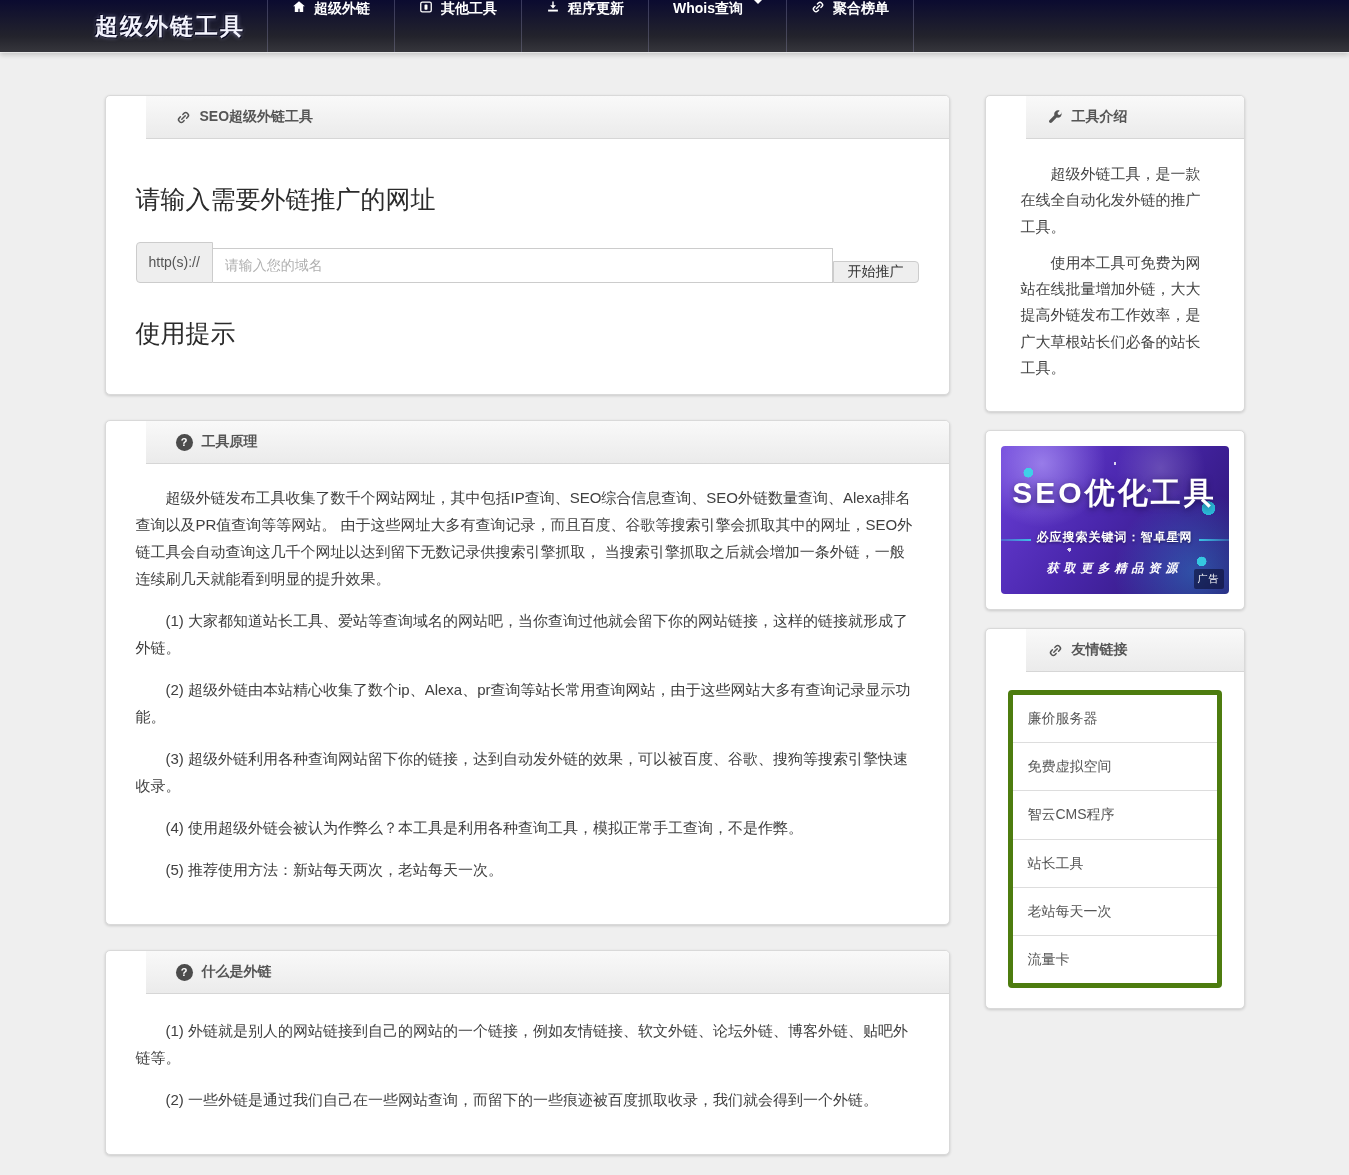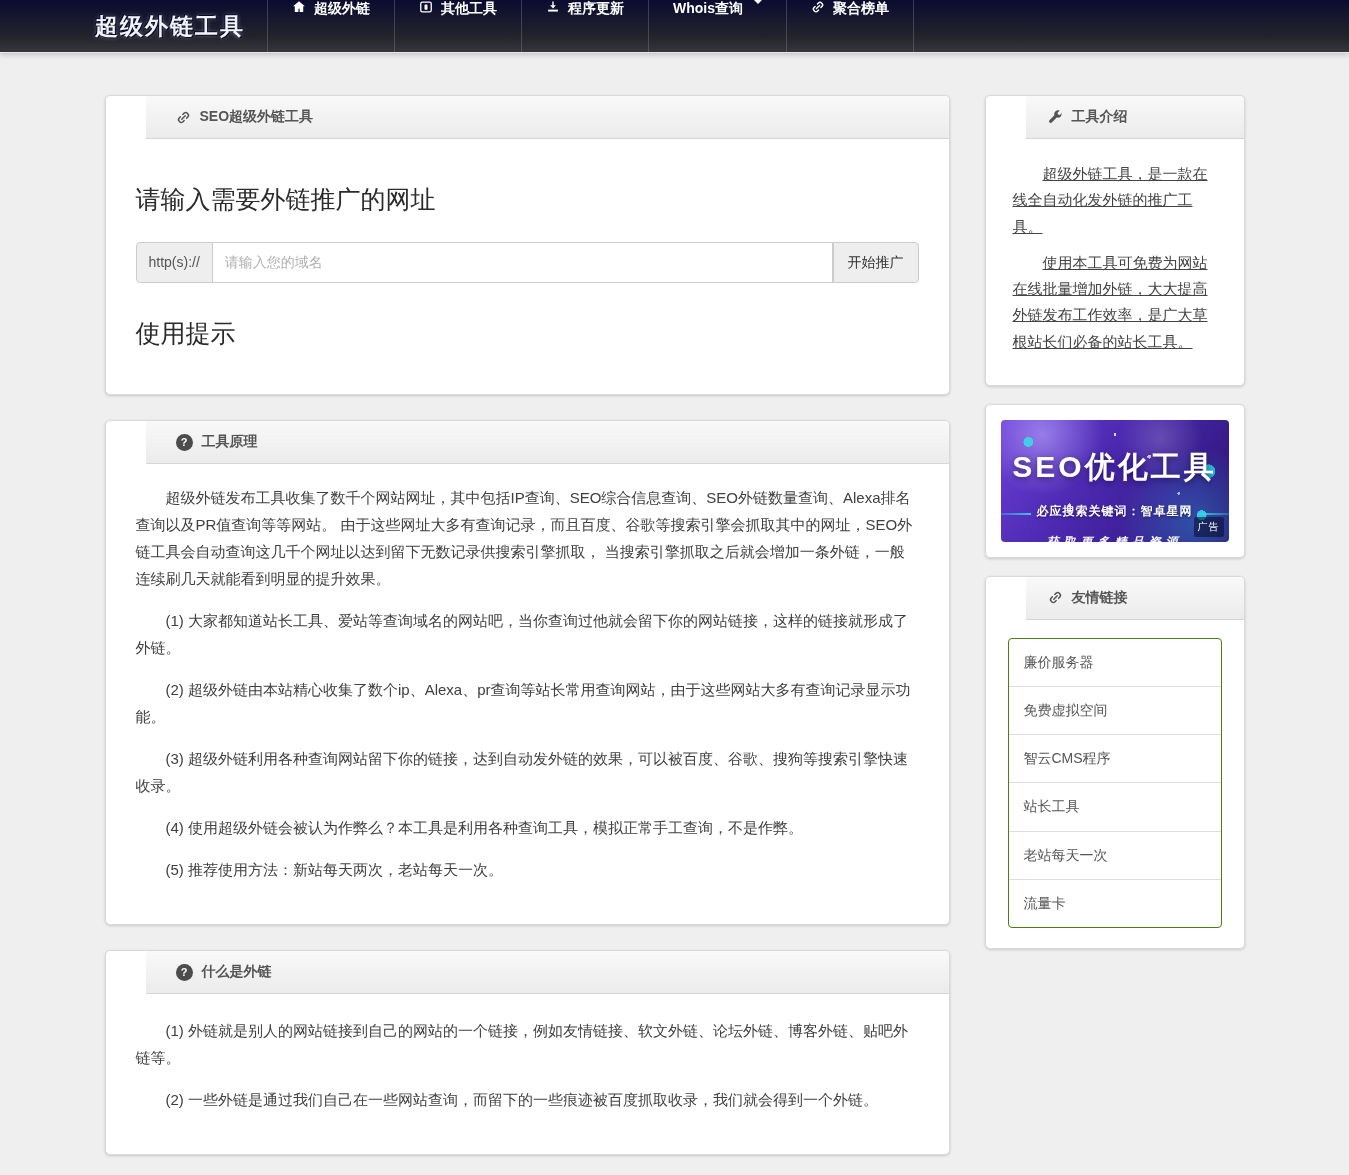--- a/index.html
+++ b/index.html
@@ -84,21 +84,21 @@
     width:17px; height:17px; border-radius:50%;
     background:#4c4c4c; color:#fff;
     font-size:11px; font-weight:bold;
     display:inline-flex; align-items:center; justify-content:center;
     flex:0 0 auto;
   }
 
   
   .page-title { font-size:25px; font-weight:500; color:#2b2b2b; margin:30px 0 20px; }
   .tips-title { font-size:25px; font-weight:500; color:#2b2b2b; margin:28px 0 12px; }
-  .input-group { display:flex; width:100%; }
+  .input-group { display:flex; width:100%;align-items:flex-end; }
   .ig-addon {
     background:#eee; border:1px solid #ccc;
     border-radius:4px 0 0 4px;
     padding:7px 12px; font-size:14px; color:#555; white-space:nowrap;
   }
   .ig-input {
     flex:1; min-width:0;
     border:1px solid #ccc; border-left:none;
     padding:7px 12px; font-size:14px; color:#333;
     outline:none; line-height:1.4;
@@ -109,25 +109,25 @@
     border-radius:0 4px 4px 0;
     padding:1px 14px; font-size:14px; color:#333;
     cursor:pointer; white-space:nowrap;
   }
 
   .para { text-indent:2em; margin:12px 0 4px; }
   .item { text-indent:2em; margin:15px 0; }
   .intro-para { text-indent:2em; margin:12px 0 14px; }
 
   
-  .side-para { text-indent:2em; margin:10px 5px; line-height:1.75; color:#444;text-decoration:underline; }
+  .side-para { text-indent:2em; margin:10px 13px; line-height:1.75; color:#444; }
 
   .banner-card .card-body { padding:15px; }
   .ad-banner {
-    position:relative; height:122px; border-radius:4px; overflow:hidden;
+    position:relative; height:148px; border-radius:4px; overflow:hidden;
     background:
       radial-gradient(circle at 18% 12%, rgba(190,170,255,.6), rgba(190,170,255,0) 28%),
       radial-gradient(circle at 85% 85%, rgba(40,210,255,.3), rgba(40,210,255,0) 35%),
       radial-gradient(circle at 70% 15%, rgba(255,255,255,.18), rgba(255,255,255,0) 22%),
       linear-gradient(125deg,#6a3fd8 0%, #4a27ad 45%, #2a1470 100%);
     color:#fff; text-align:center; cursor:pointer;
   }
   .ad-banner::before {
     content:""; position:absolute; left:0; top:0; right:0; bottom:0;
     background:
@@ -165,21 +165,21 @@
     font-size:12px; letter-spacing:5px;
     color:#fdfdfd;
   }
   .ad-label {
     position:absolute; right:5px; bottom:5px;
     background:rgba(10,10,40,.55);
     font-size:10px; padding:1px 4px; border-radius:2px;
     letter-spacing:1px;
   }
 
-  .list-group { border:1px solid #4d7c0f; border-radius:4px; margin-top:6px; background:#fff; }
+  .list-group { border:5px solid #4d7c0f; border-radius:4px; margin-top:6px; background:#fff; }
   .list-item {
     padding:11px 15px; border-bottom:1px solid #ddd;
     color:#555; font-size:14px; cursor:pointer;
   }
   .list-item:last-child { border-bottom:none; }
 
   .icon-gray { color:#555; }
   .icon-white { color:#fff; }
 </style>
 </head>

